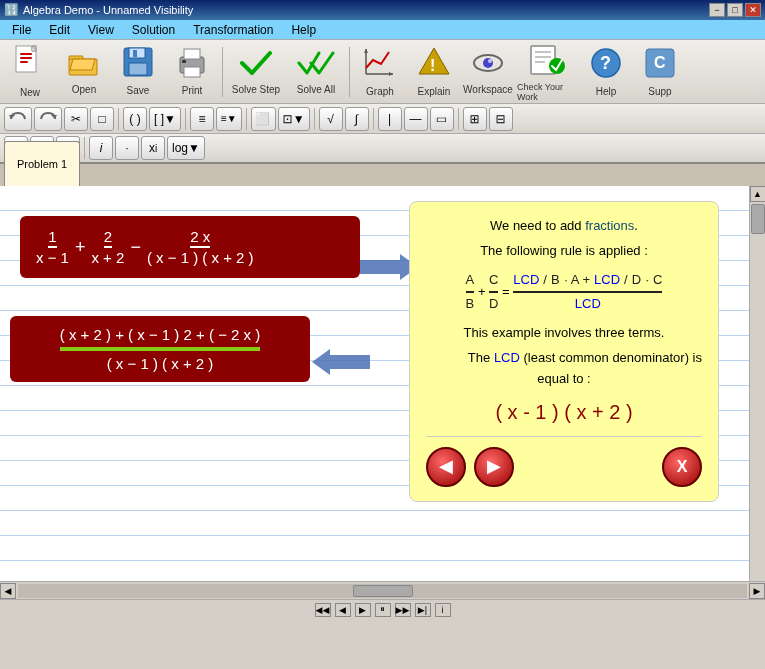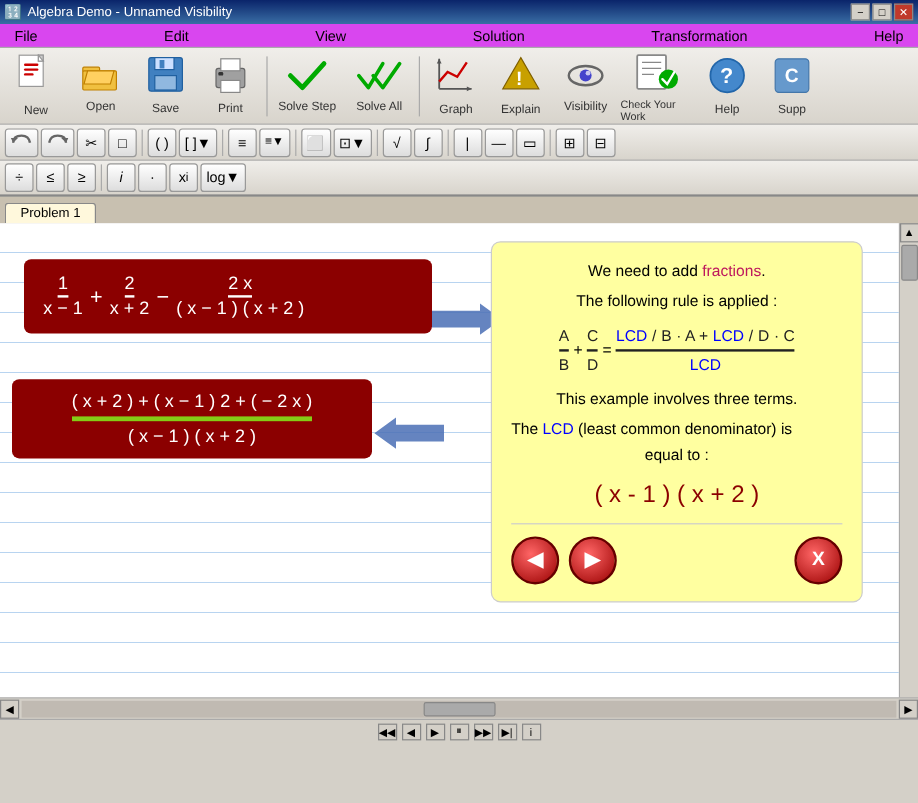--- a/index.html
+++ b/index.html
@@ -20,28 +20,27 @@
     .title-bar-controls { display: flex; gap: 2px; }
     .title-btn {
       width: 16px; height: 14px; background: #d4d0c8; border: 1px solid #888;
       font-size: 9px; display: flex; align-items: center; justify-content: center;
       cursor: pointer; color: #000;
     }
     .title-btn.close { background: #c0392b; color: white; }
 
     
     .menu-bar {
-      background: #d946ef;
+      background: #7dd3fc;
       border-bottom: 1px solid #aaa;
       height: 20px;
       display: flex;
       align-items: center;
       padding: 0 4px;
       gap: 2px;
-      justify-content: space-between;
     }
     .menu-item {
       padding: 2px 8px;
       font-size: 12px;
       cursor: pointer;
     }
 
     
     .toolbar-main {
       background: linear-gradient(to bottom, #f0eeea, #d8d4cc);
@@ -104,21 +103,21 @@
       background: #c8c0b0;
       height: 22px;
       display: flex;
       align-items: flex-end;
       padding: 0 4px;
     }
     .tab {
       background: #fff8dc;
       border: 1px solid #888;
       border-bottom: none;
-      padding: 2px 12px;
+      padding: 16px 12px;
       font-size: 11px;
       cursor: pointer;
       border-radius: 3px 3px 0 0;
     }
 
     
     .paper-area {
       flex: 1;
       background-color: #fff;
       background-image: repeating-linear-gradient(
@@ -195,21 +194,21 @@
       top: 15px;
       right: 30px;
       width: 310px;
       background: #ffffa0;
       border: 1px solid #ccc;
       border-radius: 8px;
       padding: 14px 16px;
       font-size: 13px;
       line-height: 1.6;
     }
-    .explain-box .fractions { color: #be185d; }
+    .explain-box .fractions { color: #0c4a6e; }
     .explain-box .lcd-color { color: #0000ff; }
     .explain-box .lcd-result {
       text-align: center;
       color: #8b0000;
       font-size: 20px;
       margin: 6px 0;
     }
     .explain-box .divider {
       border: none;
       border-top: 1px solid #ccc;
@@ -428,21 +427,21 @@
   </div>
 
   <div class="tb-btn">
     <div class="toolbar-icon">
       <svg width="34" height="30" viewBox="0 0 34 30">
         <ellipse cx="17" cy="15" rx="14" ry="8" fill="none" stroke="#666" stroke-width="2"></ellipse>
         <circle cx="17" cy="15" r="5" fill="#4444cc"></circle>
         <circle cx="19" cy="13" r="2" fill="white" opacity="0.7"></circle>
       </svg>
     </div>
-    <span class="label">Visibility</span>
+    <span class="label">Workspace</span>
   </div>
 
   <div class="tb-btn" style="width:62px;">
     <div class="toolbar-icon">
       <svg width="36" height="34" viewBox="0 0 36 34">
         <rect x="2" y="4" width="24" height="28" fill="white" stroke="#888" stroke-width="1.5" rx="1"></rect>
         <line x1="6" y1="10" x2="22" y2="10" stroke="#888" stroke-width="1"></line>
         <line x1="6" y1="15" x2="22" y2="15" stroke="#888" stroke-width="1"></line>
         <line x1="6" y1="20" x2="16" y2="20" stroke="#888" stroke-width="1"></line>
         <circle cx="28" cy="24" r="8" fill="#00aa00"></circle>
@@ -594,21 +593,21 @@
             <span class="num" style="border-bottom:2px solid #222; display:inline-flex; gap:4px; align-items:center;">
               <span style="color:#0000ff;">LCD</span>/<span>B</span> · A +
               <span style="color:#0000ff;">LCD</span>/<span>D</span> · C
             </span>
             <span class="den"><span style="color:#0000ff;">LCD</span></span>
           </span>
         </span>
       </div>
 
       <div style="text-align:center;">This example involves three terms.</div>
-      <div style="text-align:left; margin-top:4px;">
+      <div style="text-align:right; margin-top:4px;">
         <span>The</span>
         <span class="lcd-color" style="color:#0000ff;">LCD</span>
         <span>(least common denominator) is</span>
       </div>
       <div style="text-align:center;">equal to :</div>
       <div class="lcd-result">( x - 1 ) ( x + 2 )</div>
       <hr class="divider">
       <div class="explain-nav">
         <div style="display:flex; gap:8px;">
           <div class="nav-btn-red">

